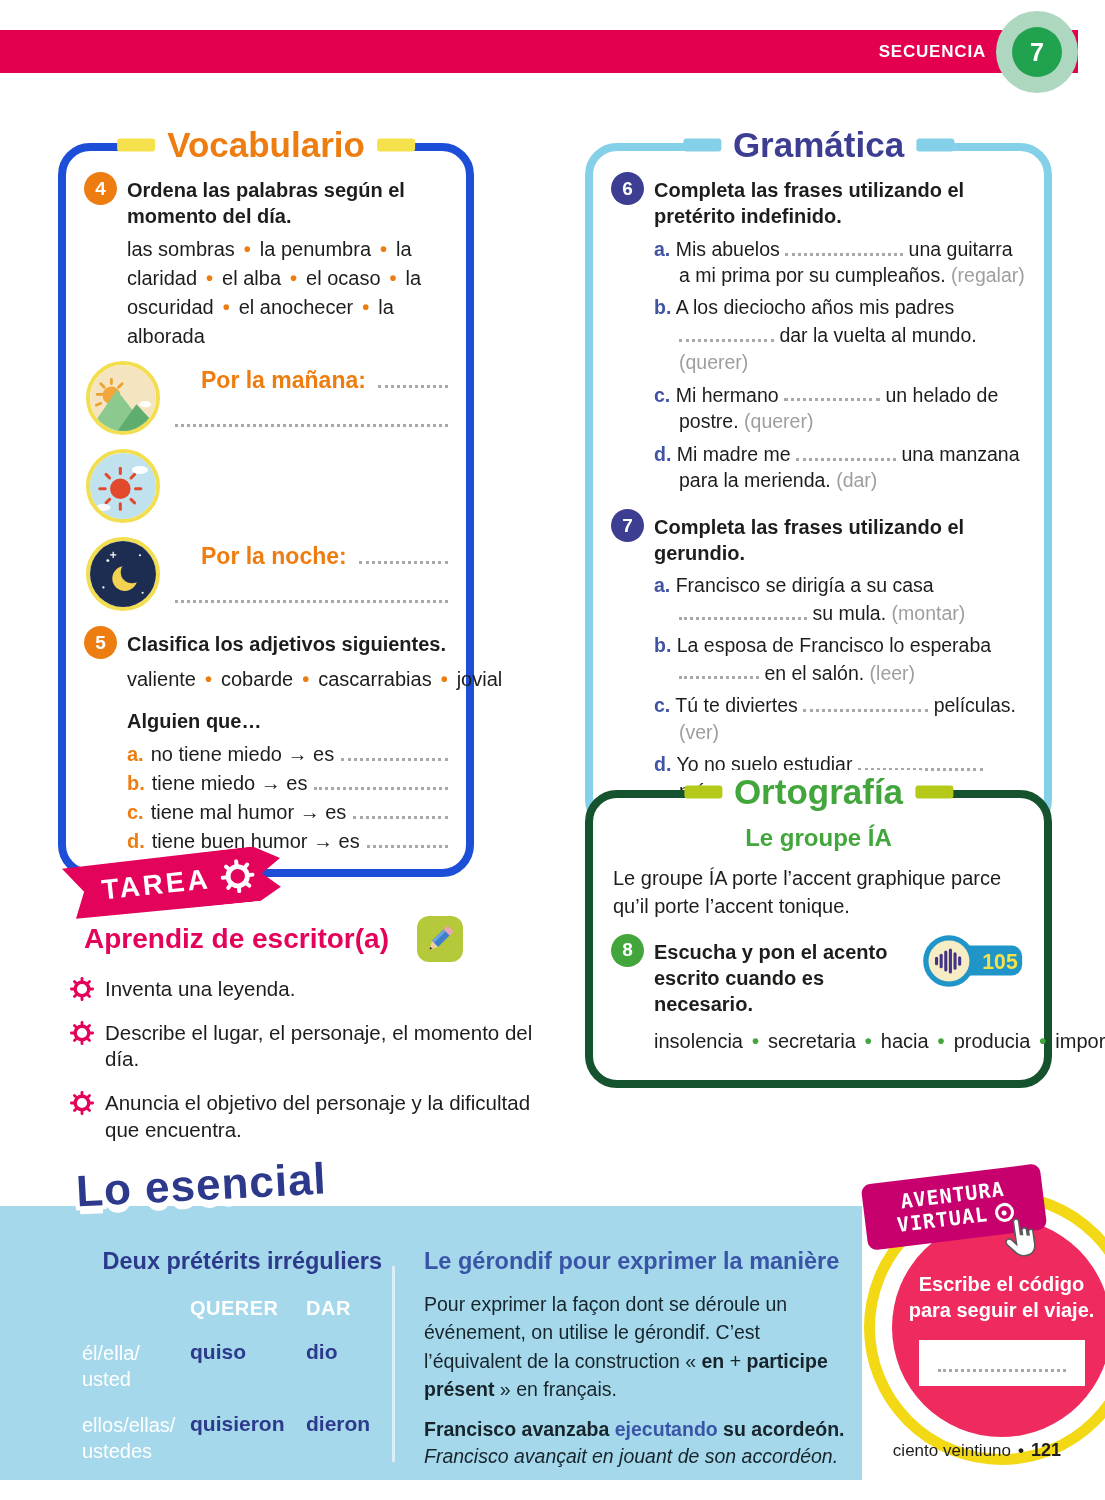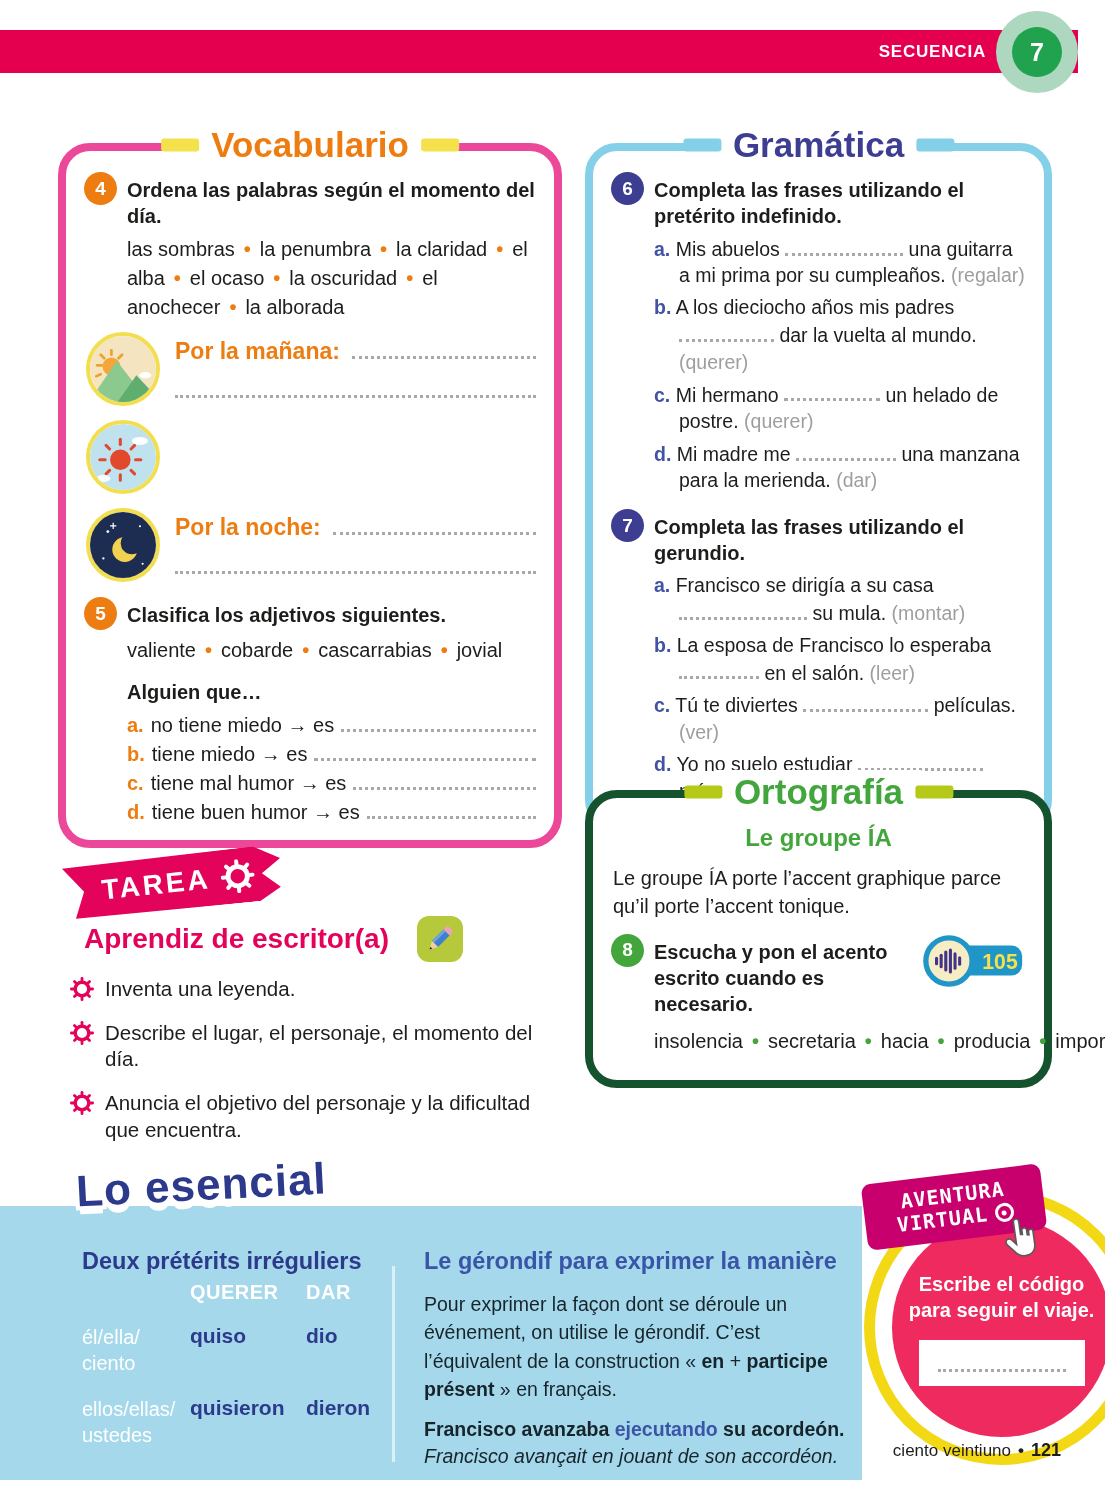--- a/index.html
+++ b/index.html
@@ -10,21 +10,21 @@
   .topbar{position:absolute;left:0;top:30px;width:1078px;height:43px;background:#e4004f;
           display:flex;align-items:center;justify-content:flex-end;padding-right:92px;box-sizing:border-box;}
   .topbar .lbl{color:#fff;font-weight:bold;font-size:17px;letter-spacing:0.8px;}
   .seq-badge{position:absolute;left:996px;top:11px;width:82px;height:82px;border-radius:50%;
              background:#aed7c0;display:flex;align-items:center;justify-content:center;z-index:2;}
   .seq-inner{width:50px;height:50px;border-radius:50%;background:#21a24e;color:#fff;font-weight:bold;
              font-size:25px;display:flex;align-items:center;justify-content:center;}
 
   
   .panel{position:absolute;background:#fff;border-radius:32px;box-sizing:border-box;}
-  .panel-vocab{left:58px;top:143px;width:504px;min-height:662px;border:8px solid #ec4899;--bc:#f5e14b;}
+  .panel-vocab{left:58px;top:143px;width:416px;min-height:662px;border:8px solid #1d4ed8;--bc:#f5e14b;}
   .panel-gram {left:585px;top:143px;width:467px;min-height:560px;border:8px solid #84d0e8;--bc:#84d0e8;}
   .panel-orto {left:585px;top:790px;width:467px;min-height:290px;border:8px solid #14532d;--bc:#b4c918;}
   .ptitle{position:absolute;top:-28px;left:50%;transform:translateX(-50%);background:#fff;
           padding:0 18px;font-size:35px;font-weight:bold;line-height:1.25;white-space:nowrap;}
   .ptitle::before,.ptitle::after{content:"";position:absolute;top:50%;transform:translateY(-50%);
           width:38px;height:13px;border-radius:3px;background:var(--bc);}
   .ptitle::before{left:-32px;}  .ptitle::after{right:-32px;}
   .t-orange{color:#ee7d11;} .t-indigo{color:#3d3e92;} .t-green{color:#43a63c;}
   .pc{padding:22px 18px 14px 18px;}
 
@@ -42,21 +42,21 @@
 
   .blank{display:inline-block;border-bottom:3px dotted #a8a8a8;height:0.95em;}
   .blank.grow{flex:1;}
   .blank.line2{display:block;height:30px;border-bottom:3px dotted #a8a8a8;}
 
   .slot{display:flex;gap:15px;margin:10px 0 14px 2px;}
   .slot-icon{width:74px;height:74px;flex:none;border-radius:50%;border:4px solid #f2de4e;
              overflow:hidden;box-sizing:border-box;background:#fff;}
   .slot-icon svg{display:block;width:100%;height:100%;}
   .slot-body{flex:1;padding-top:6px;}
-  .srow1{display:flex;align-items:baseline;gap:12px;}
+  .srow1{display:flex;align-items:baseline;gap:12px;margin-left:26px;}
   .slabel{color:#ee7d11;font-weight:bold;font-size:23px;white-space:nowrap;}
 
   .vprompt{font-weight:bold;font-size:20px;margin:16px 0 6px 43px;}
   .vitems{margin-left:43px;}
   .vitem{display:flex;align-items:baseline;gap:7px;height:29px;font-size:20px;}
   .vlet{color:#ee7d11;font-weight:bold;flex:none;}
 
   .gitems{margin-left:43px;margin-top:4px;font-size:19.5px;line-height:1.38;}
   .gitem{padding-left:25px;text-indent:-25px;margin-bottom:5px;}
   .glet{color:#4053a4;font-weight:bold;}
@@ -84,22 +84,22 @@
   .titem{display:flex;gap:11px;margin-bottom:17px;font-size:20.5px;line-height:1.3;}
   .titem .gicon{flex:none;margin-top:1px;color:#e4035a;}
 
   
   .esen-box{position:absolute;left:0;top:1206px;width:862px;height:274px;background:#a4d8ea;}
   .esen-title{position:absolute;left:76px;top:1160px;font-size:44px;font-weight:bold;color:#2d3a8c;
       transform:rotate(-3deg);letter-spacing:1px;z-index:2;
       text-shadow:-4px -4px 0 #fff,4px -4px 0 #fff,-4px 4px 0 #fff,4px 4px 0 #fff,
                   -5px 0 0 #fff,5px 0 0 #fff,0 -5px 0 #fff,0 6px 0 #fff,0 8px 0 #fff;}
   .esen-left{position:absolute;left:82px;top:1248px;width:300px;z-index:1;}
-  .esen-left .eh{color:#2d3a8c;font-weight:bold;font-size:23.5px;text-align:left;
-                 white-space:nowrap;margin-bottom:6px;}
+  .esen-left .eh{color:#2d3a8c;font-weight:bold;font-size:23.5px;text-align:right;
+                 white-space:nowrap;margin-bottom:22px;}
   .vtable{display:grid;grid-template-columns:108px 116px 76px;row-gap:20px;align-items:start;}
   .vt-verb{color:#fff;font-weight:bold;font-size:20px;letter-spacing:0.5px;}
   .vt-pron{color:#fff;font-size:20px;line-height:1.3;}
   .vt-form{color:#2d3a8c;font-weight:bold;font-size:21px;}
   .divider{position:absolute;left:392px;top:1266px;width:3px;height:196px;background:#ddeff6;}
   .esen-right{position:absolute;left:424px;top:1248px;width:430px;}
   .esen-right .eh{color:#3a55a8;font-weight:bold;font-size:23.5px;white-space:nowrap;margin-bottom:15px;}
   .esen-right p{font-size:19.5px;line-height:1.45;margin:0 0 15px;color:#17242b;}
   .ex-es{font-size:19.5px;font-weight:bold;color:#17242b;}
   .ex-es .hl{color:#3a55a8;}
@@ -453,38 +453,38 @@
 
   <div class="esen-left">
     <div class="eh">Deux prétérits irréguliers</div>
     <div class="vtable">
       <div></div>
       <div class="vt-verb">QUERER</div>
       <div class="vt-verb">DAR</div>
 
       <div class="vt-pron">
         <div>él/ella/</div>
-        <div>ciento</div>
+        <div>usted</div>
       </div>
       <div class="vt-form">quiso</div>
       <div class="vt-form">dio</div>
 
       <div class="vt-pron">
         <div>ellos/ellas/</div>
         <div>ustedes</div>
       </div>
       <div class="vt-form">quisieron</div>
       <div class="vt-form">dieron</div>
     </div>
   </div>
 
   <div class="divider"></div>
 
   <div class="esen-right">
-    <div class="eh">Le gérondif para exprimer la manière</div>
+    <div class="eh">Le gérondif pour exprimer la manière</div>
     <p><span>Pour exprimer la façon dont se déroule un événement, on utilise le gérondif. C’est l’équivalent de la construction « </span><b>en</b><span> + </span><b>participe présent</b><span> » en français.</span></p>
     <div class="ex-es"><span>Francisco avanzaba </span><span class="hl">ejecutando</span><span> su acordeón.</span></div>
     <div class="ex-fr">Francisco avançait en jouant de son accordéon.</div>
   </div>
 
   <div class="av-ring">
     <div class="av-circle">
       <div class="av-text">
         <div>Escribe el código</div>
         <div>para seguir el viaje.</div>

